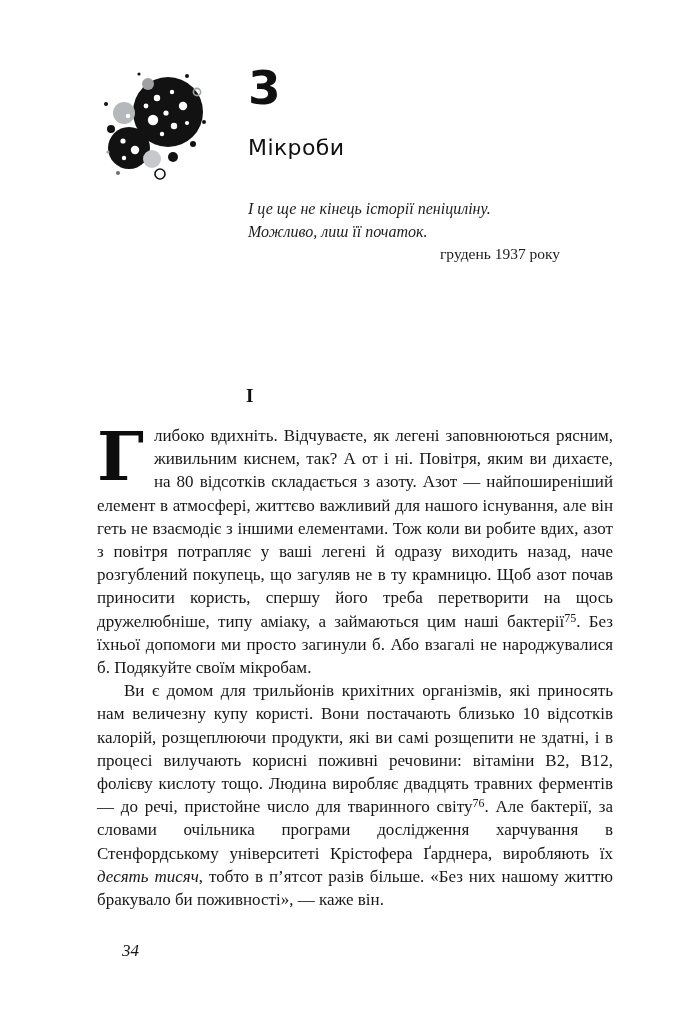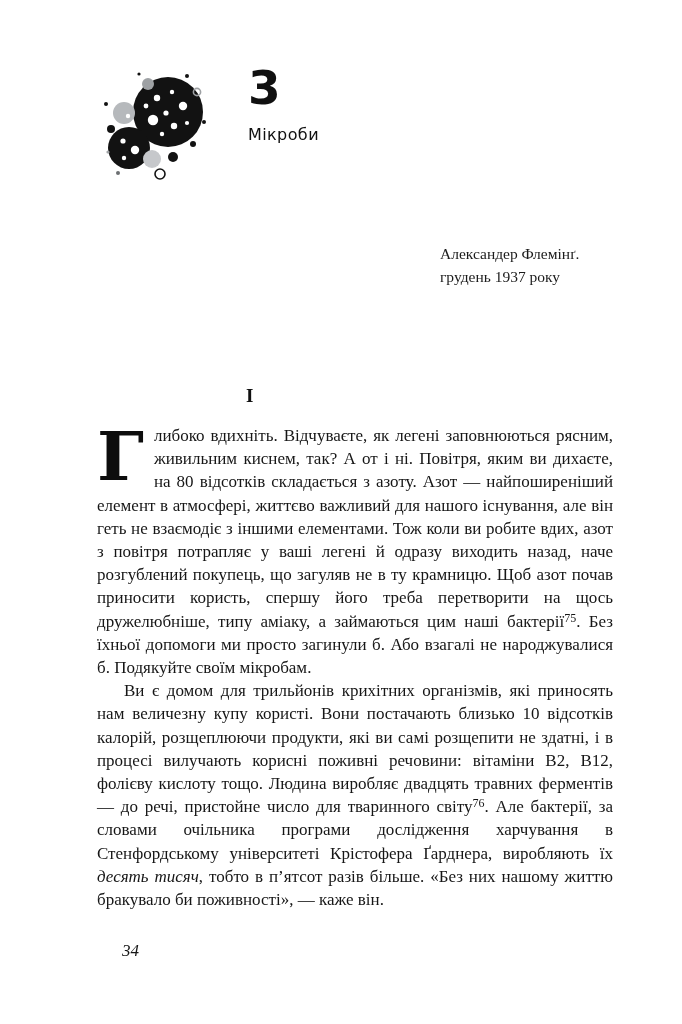--- a/index.html
+++ b/index.html
@@ -30,23 +30,23 @@
     font-family: "DejaVu Sans", "Liberation Sans", sans-serif;
     color: #101010;
   }
   .chapter-number {
     font-size: 47px;
     font-weight: 700;
     line-height: 1.0;
     letter-spacing: 1px;
   }
   .chapter-title {
-    font-size: 16px;
+    font-size: 22px;
     font-weight: 400;
-    margin-top: 14px;
+    margin-top: 24px;
     letter-spacing: 0.4px;
   }
 
   
   .epigraph {
     position: absolute;
     left: 248px;
     top: 197px;
     font-style: italic;
     font-size: 16px;
@@ -157,24 +157,25 @@
       <circle cx="10" cy="84" r="1.6" fill="#9ea1a4"></circle>
     </svg>
   </div>
 
   <div class="chapter">
     <div class="chapter-number">3</div>
     <div class="chapter-title">Мікроби</div>
   </div>
 
   <div class="epigraph">
+    <div>І це ще не кінець історії пеніциліну.</div>
+    <div>Можливо, лиш її початок.</div>
   </div>
 
   <div class="attribution">
-    <div>Александер Флемінґ.</div>
     <div>грудень 1937 року</div>
   </div>
 
   <div class="section-numeral">І</div>
 
   <div class="body-text">
     <p class="para first"><span class="dropcap">Г</span><span>либоко вдихніть. Відчуваєте, як легені заповнюються рясним, живильним киснем, так? А от і ні. Повітря, яким ви дихаєте, на 80 відсотків складається з азоту. Азот — найпоширеніший елемент в атмосфері, життєво важливий для нашого існування, але він геть не взаємодіє з іншими елементами. Тож коли ви робите вдих, азот з повітря потрапляє у ваші легені й одразу виходить назад, наче розгублений покупець, що загуляв не в ту крамницю. Щоб азот почав приносити користь, спершу його треба перетворити на щось дружелюбніше, типу аміаку, а займаються цим наші бактерії</span><sup class="fnref">75</sup><span>. Без їхньої допомоги ми просто загинули б. Або взагалі не народжувалися б. Подякуйте своїм мікробам.</span></p>
     <p class="para indent"><span>Ви є домом для трильйонів крихітних організмів, які приносять нам величезну купу користі. Вони постачають близько 10 відсотків калорій, розщеплюючи продукти, які ви самі розщепити не здатні, і в процесі вилучають корисні поживні речовини: вітаміни B2, B12, фолієву кислоту тощо. Людина виробляє двадцять травних ферментів — до речі, пристойне число для тваринного світу</span><sup class="fnref">76</sup><span>. Але бактерії, за словами очільника програми дослідження харчування в Стенфордському університеті Крістофера Ґарднера, виробляють їх </span><em class="emph">десять тисяч</em><span>, тобто в п’ятсот разів більше. «Без них нашому життю бракувало би поживності», — каже він.</span></p>
   </div>
 

